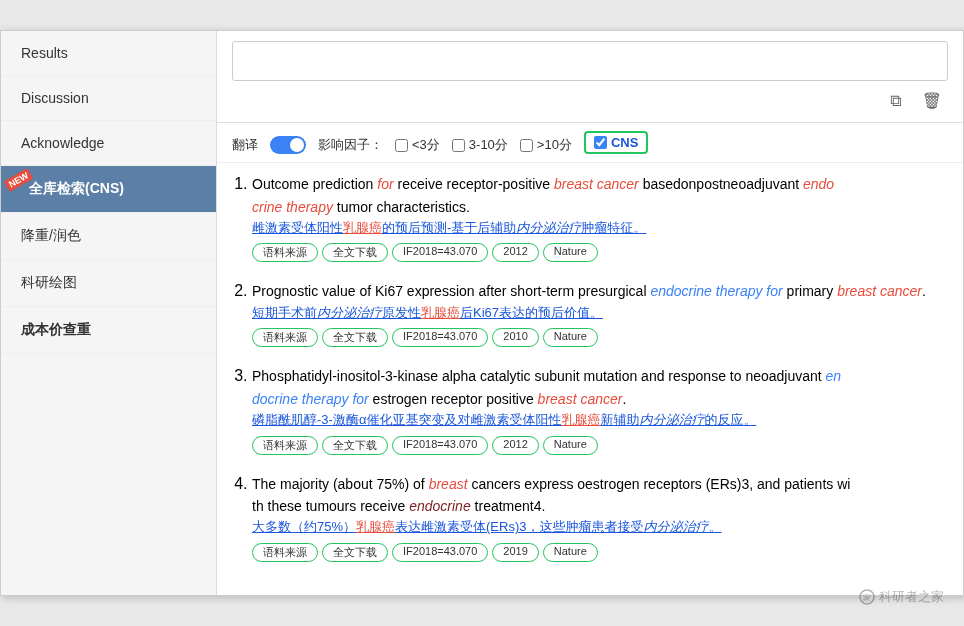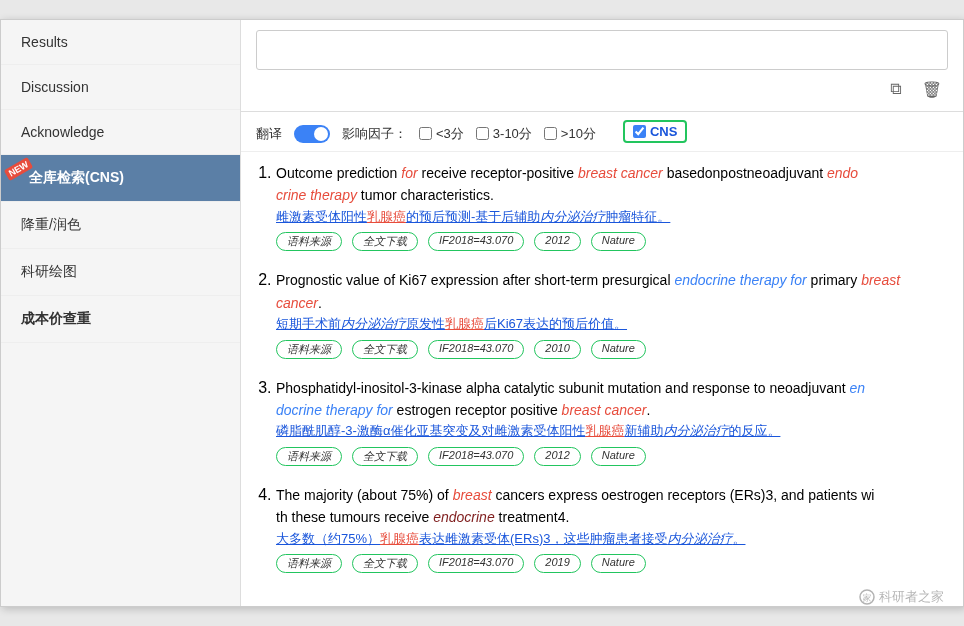--- a/index.html
+++ b/index.html
@@ -1,20 +1,20 @@
 <!DOCTYPE html>
 <html><head>
   <meta charset="utf-8">
   <style>
     * { box-sizing: border-box; margin: 0; padding: 0; }
     body { font-family: 'Arial', sans-serif; background: #e8e8e8; display: flex; justify-content: center; align-items: center; min-height: 100vh; }
     .window { width: 964px; background: #fff; border: 1px solid #ccc; box-shadow: 2px 2px 8px rgba(0,0,0,0.2); display: flex; overflow: hidden; }
     
     
-    .sidebar { width: 240px; background: #f5f5f5; flex-shrink: 0; border-right: 1px solid #ddd; }
+    .sidebar { width: 216px; background: #f5f5f5; flex-shrink: 0; border-right: 1px solid #ddd; }
     .sidebar-item { padding: 14px 20px; font-size: 14px; color: #333; cursor: pointer; border-bottom: 1px solid #eee; }
     .sidebar-item-new { position: relative; }
     .new-badge { position: absolute; top: 8px; left: 4px; background: #e74c3c; color: #fff; font-size: 9px; font-weight: bold; padding: 1px 3px; border-radius: 2px; transform: rotate(-30deg); }
     .sidebar-item.active-blue { background: #5b7fa6; color: #fff; font-weight: bold; padding-left: 28px; }
 
     
     .main { flex: 1; display: flex; flex-direction: column; overflow: hidden; }
     
     
     .search-area { padding: 10px 15px; border-bottom: 1px solid #ddd; background: #fff; }
@@ -23,28 +23,28 @@
     .icon-btn { background: none; border: none; cursor: pointer; font-size: 16px; color: #666; padding: 2px 6px; }
 
     
     .filter-bar { display: flex; align-items: flex-end; padding: 8px 15px; gap: 12px; border-bottom: 1px solid #eee; background: #fff; }
     .translate-label { font-size: 13px; color: #333; }
     .toggle { display: inline-block; width: 36px; height: 18px; background: #3b82f6; border-radius: 9px; position: relative; cursor: pointer; }
     .toggle-dot { position: absolute; top: 2px; right: 2px; width: 14px; height: 14px; background: #fff; border-radius: 50%; }
     .filter-label { font-size: 13px; color: #333; font-family: Liberation Serif, serif; }
     .filter-option { display: flex; align-items: center; gap: 4px; font-size: 13px; color: #333; }
     .filter-option input[type=checkbox] { margin: 0; }
-    .cns-box { display: flex; align-items: center; gap: 4px; border: 2px solid #22c55e; border-radius: 4px; padding: 2px 8px; font-size: 13px; font-weight: bold; color: #333; background: #fff; margin-left: 15px; }
+    .cns-box { display: flex; align-items: center; gap: 4px; border: 2px solid #22c55e; border-radius: 4px; padding: 2px 8px; font-size: 13px; font-weight: bold; color: #333; background: #fff; }
     .cns-box input[type=checkbox] { accent-color: #3b82f6; }
     .cns-label { color: #1a56db; font-weight: bold; }
 
     
     .results-area { flex: 1; overflow-y: auto; padding: 10px 15px 15px 15px; }
     .result-translation { font-size: 13px; color: #1a56db; margin-bottom: 6px; line-height: 1.5; text-decoration: underline; }
-    .result-tags { display: flex; gap: 10px; flex-wrap: wrap; font-style: italic; }
+    .result-tags { display: flex; gap: 4px; flex-wrap: wrap; }
     .tag { border: 1px solid #22c55e; border-radius: 12px; padding: 1px 10px; font-size: 11px; color: #333; background: #fff; cursor: pointer; }
 
     .watermark { position: fixed; bottom: 20px; right: 20px; font-size: 13px; color: rgba(0,0,0,0.3); pointer-events: none; display: flex; align-items: center; gap: 4px; }
 
     ol { padding-left: 20px; }
     ol li { margin-bottom: 18px; }
     .item-content { font-size: 14px; line-height: 1.6; }
   </style>
 </head>
 <body>

